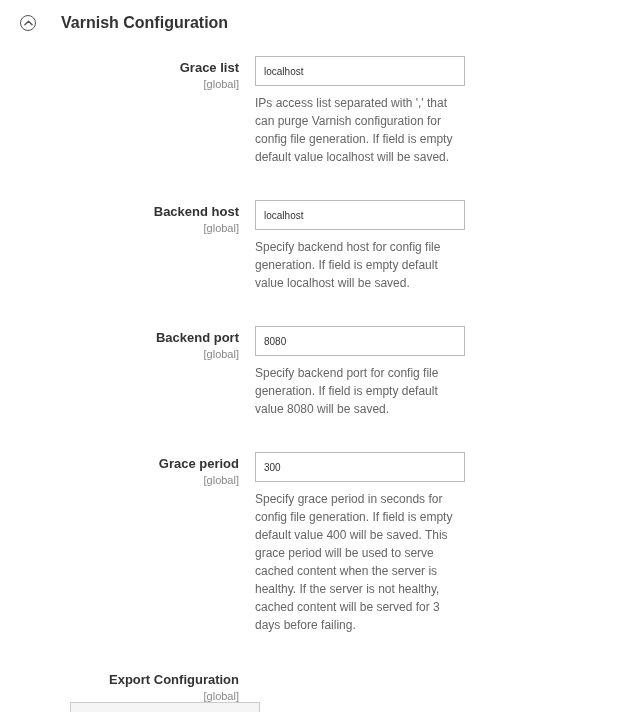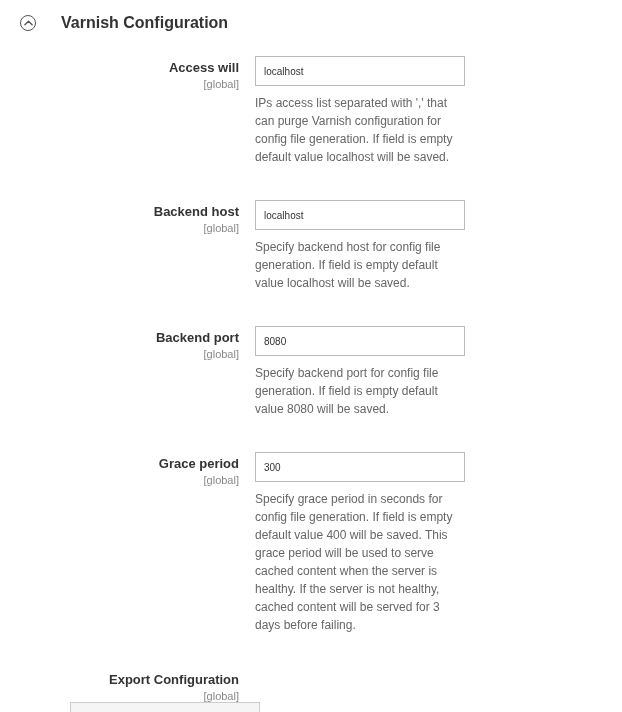--- a/index.html
+++ b/index.html
@@ -112,21 +112,21 @@
       <path d="M1 6.5 L5 2.5 L9 6.5" stroke="#555" stroke-width="1.5" fill="none" stroke-linecap="round" stroke-linejoin="round"></path>
     </svg>
   </span>
   <h2 class="section-title">Varnish Configuration</h2>
 </div>
 
 <div class="form-rows">
 
   <div class="form-row">
     <div class="label-col">
-      <span class="field-label">Access will</span>
+      <span class="field-label">Grace list</span>
       <span class="scope">[global]</span>
     </div>
     <div class="input-col">
       <input type="text" value="localhost" style="">
       <div class="help-text">IPs access list separated with ',' that can purge Varnish configuration for config file generation. If field is empty default value localhost will be saved.</div>
     </div>
   </div>
 
   <div class="form-row">
     <div class="label-col">

